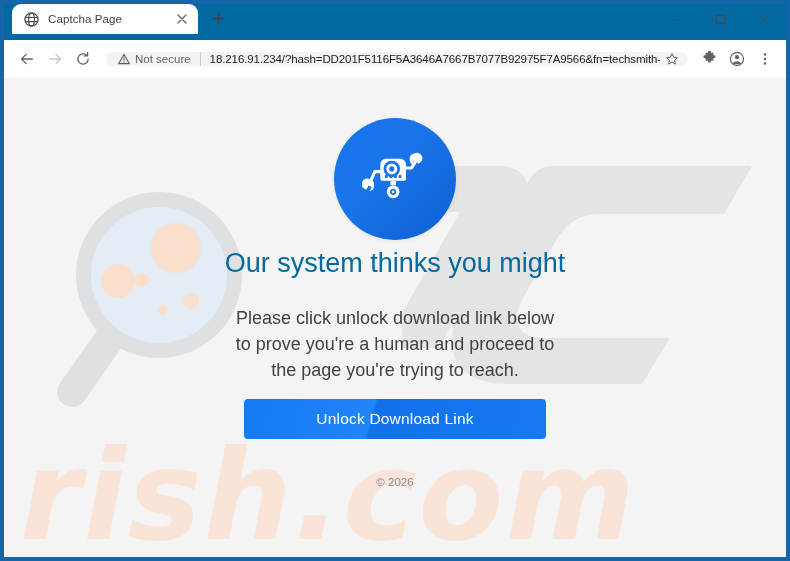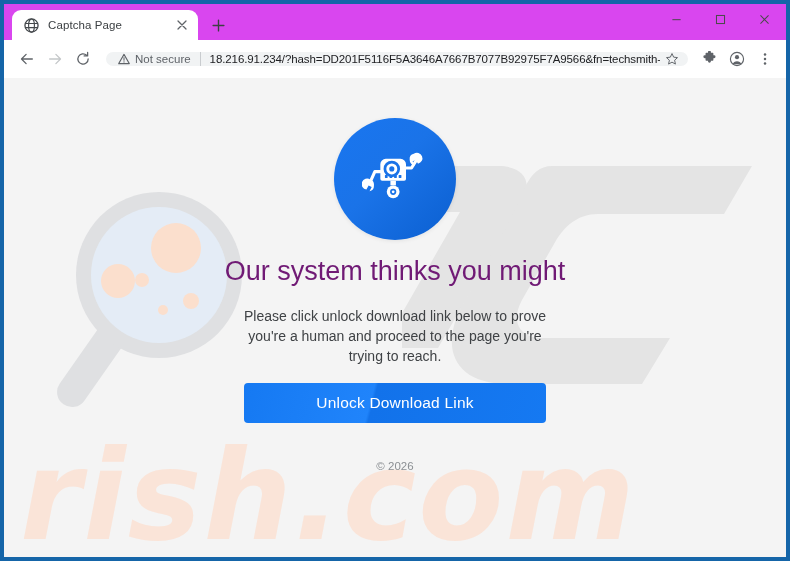--- a/index.html
+++ b/index.html
@@ -23,23 +23,23 @@
     background: #dee4ec;
     display: flex;
     flex-direction: column;
     overflow: hidden;
     position: relative;
   }
 
   
   .tabstrip {
     height: 36px;
-    background: #d946ef;
-    display: flex;
-    align-items: flex-end;
+    background: #0369a1;
+    display: flex;
+    align-items: flex-start;
     padding-left: 8px;
     position: relative;
     flex: none;
   }
 
   .tab {
     height: 30px;
     width: 186px;
     background: #ffffff;
     border-radius: 9px 9px 0 0;
@@ -220,32 +220,32 @@
     width: 122px; height: 122px;
     border-radius: 50%;
     background: linear-gradient(135deg, #1976f0 0%, #1a73e8 45%, #0b5fd0 100%);
     display: flex;
     align-items: center;
     justify-content: center;
     box-shadow: 0 1px 4px rgba(0,0,0,.08);
   }
 
   .headline {
-    margin-top: 16px;
+    margin-top: 8px;
     font-size: 27px;
     line-height: 1.18;
-    color: #701a75;
+    color: #0369a1;
     text-align: center;
     font-weight: normal;
     max-width: 420px;
   }
 
   .subtext {
-    margin-top: 18px;
-    font-size: 14px;
+    margin-top: 25px;
+    font-size: 18px;
     line-height: 1.45;
     color: #3f4245;
     text-align: center;
     max-width: 320px;
   }
 
   .cta-button {
     margin-top: 16px;
     width: 302px;
     height: 40px;

